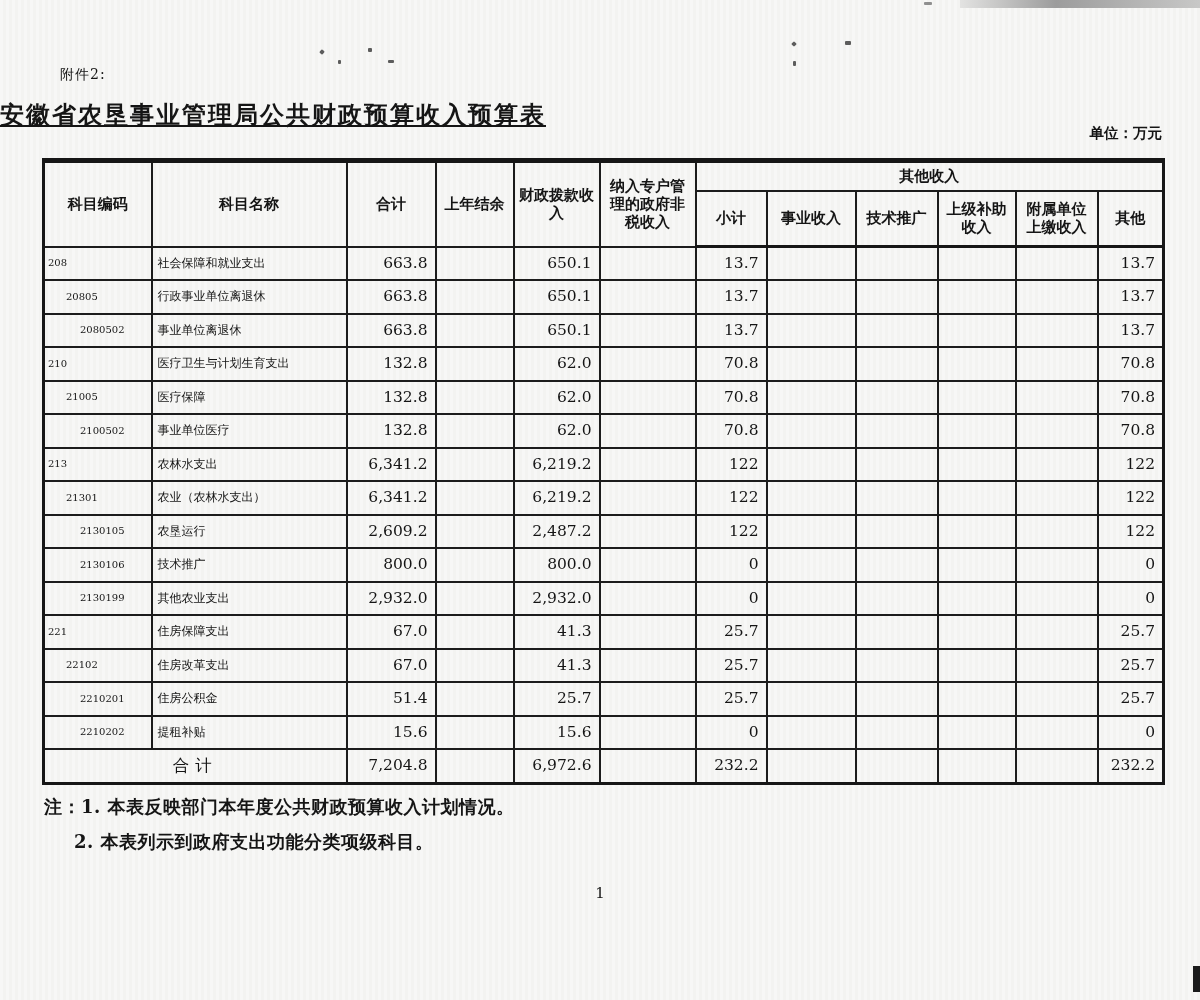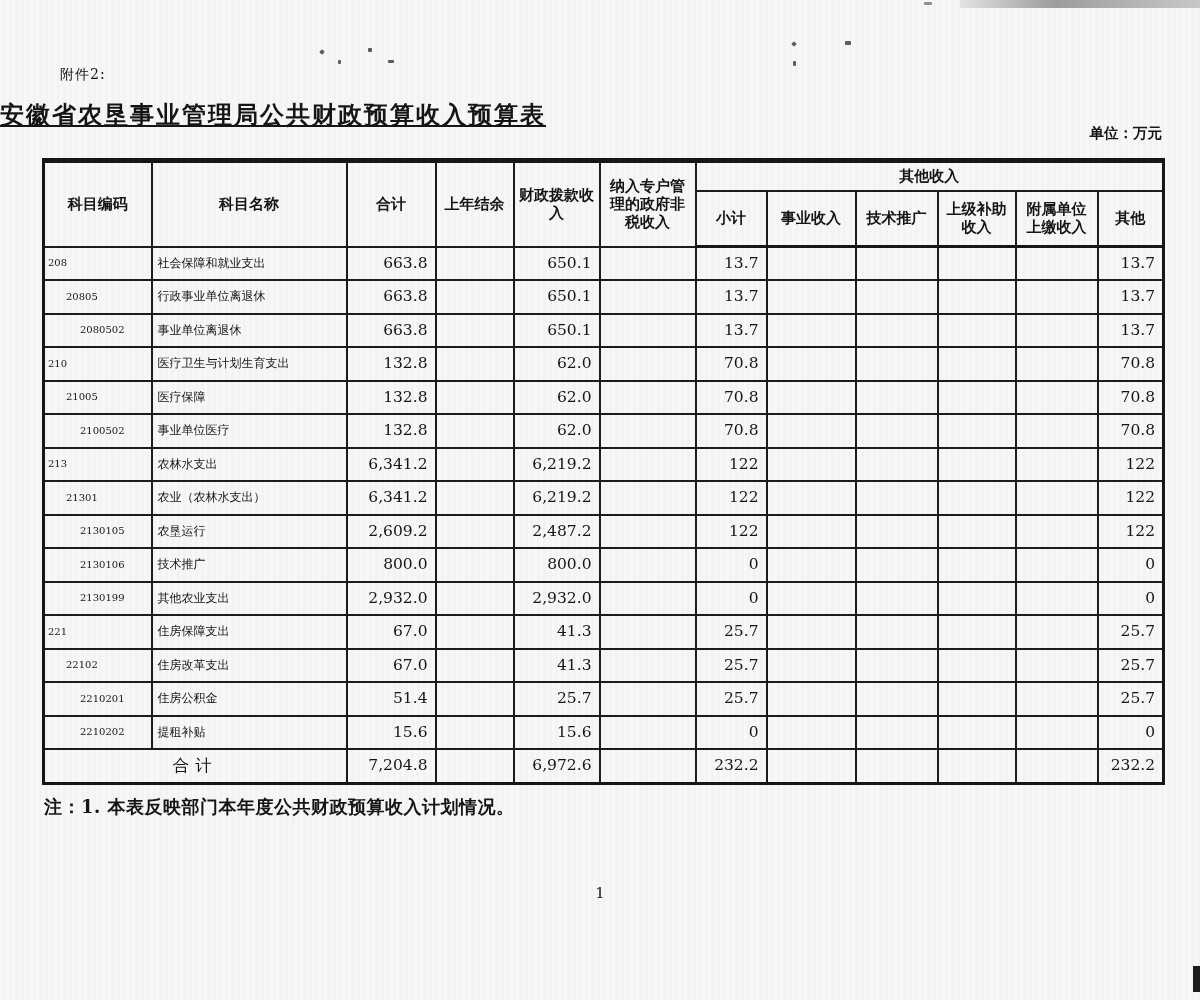--- a/index.html
+++ b/index.html
@@ -338,20 +338,21 @@
       <td class="num"></td>
       <td class="num"></td>
       <td class="num"></td>
       <td class="num">232.2</td>
     </tr>
   </tbody>
 </table>
 
 <div class="notes">
   <div class="note-line1">注：1. 本表反映部门本年度公共财政预算收入计划情况。</div>
+  <div class="note-line2">2. 本表列示到政府支出功能分类项级科目。</div>
 </div>
 
 <div class="page-number">1</div>
 
 <div class="artifact-top-right"></div>
 <div class="artifact-bottom-right"></div>
 <div class="speckle s1"></div>
 <div class="speckle s2"></div>
 <div class="speckle s3"></div>
 <div class="speckle s4"></div>

